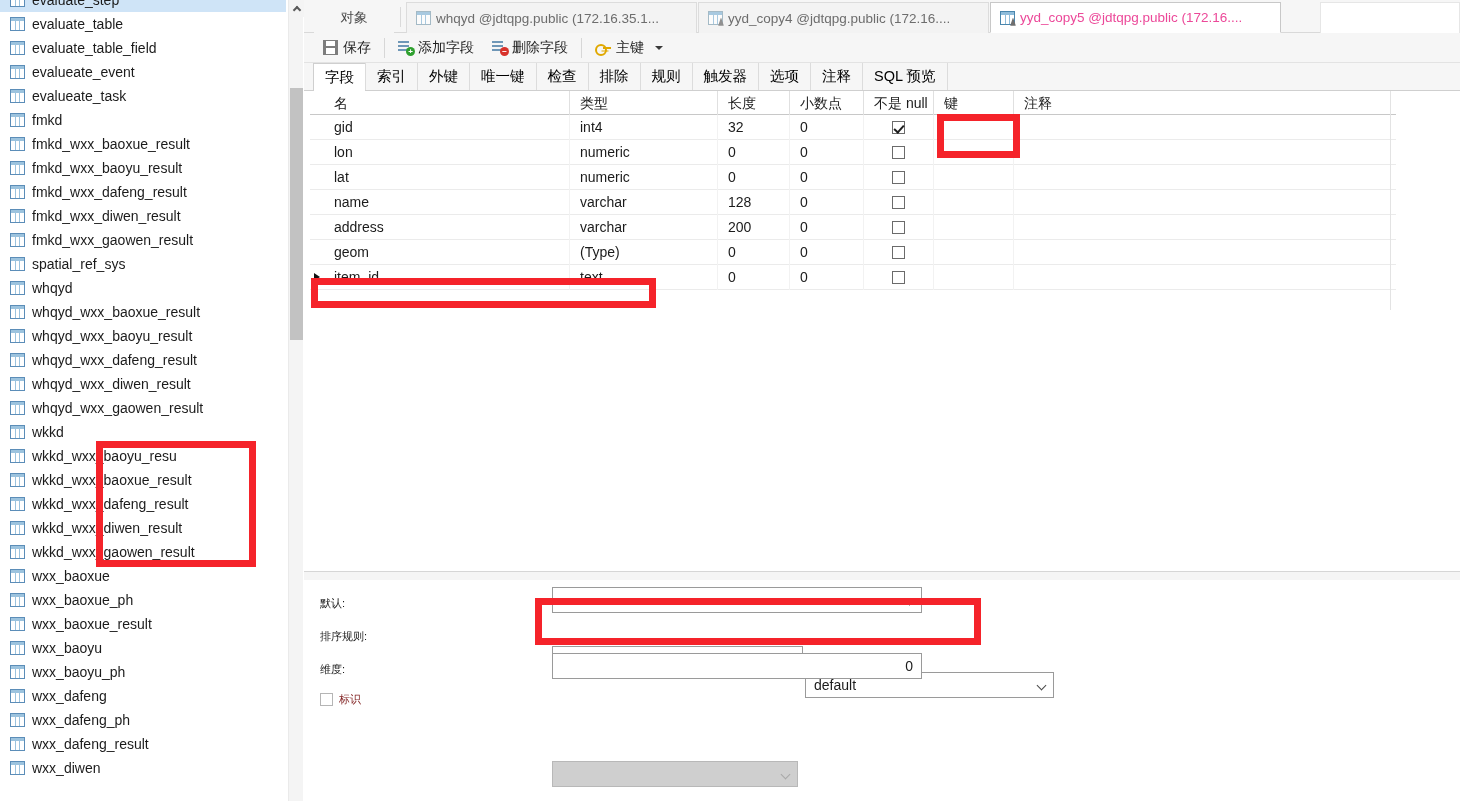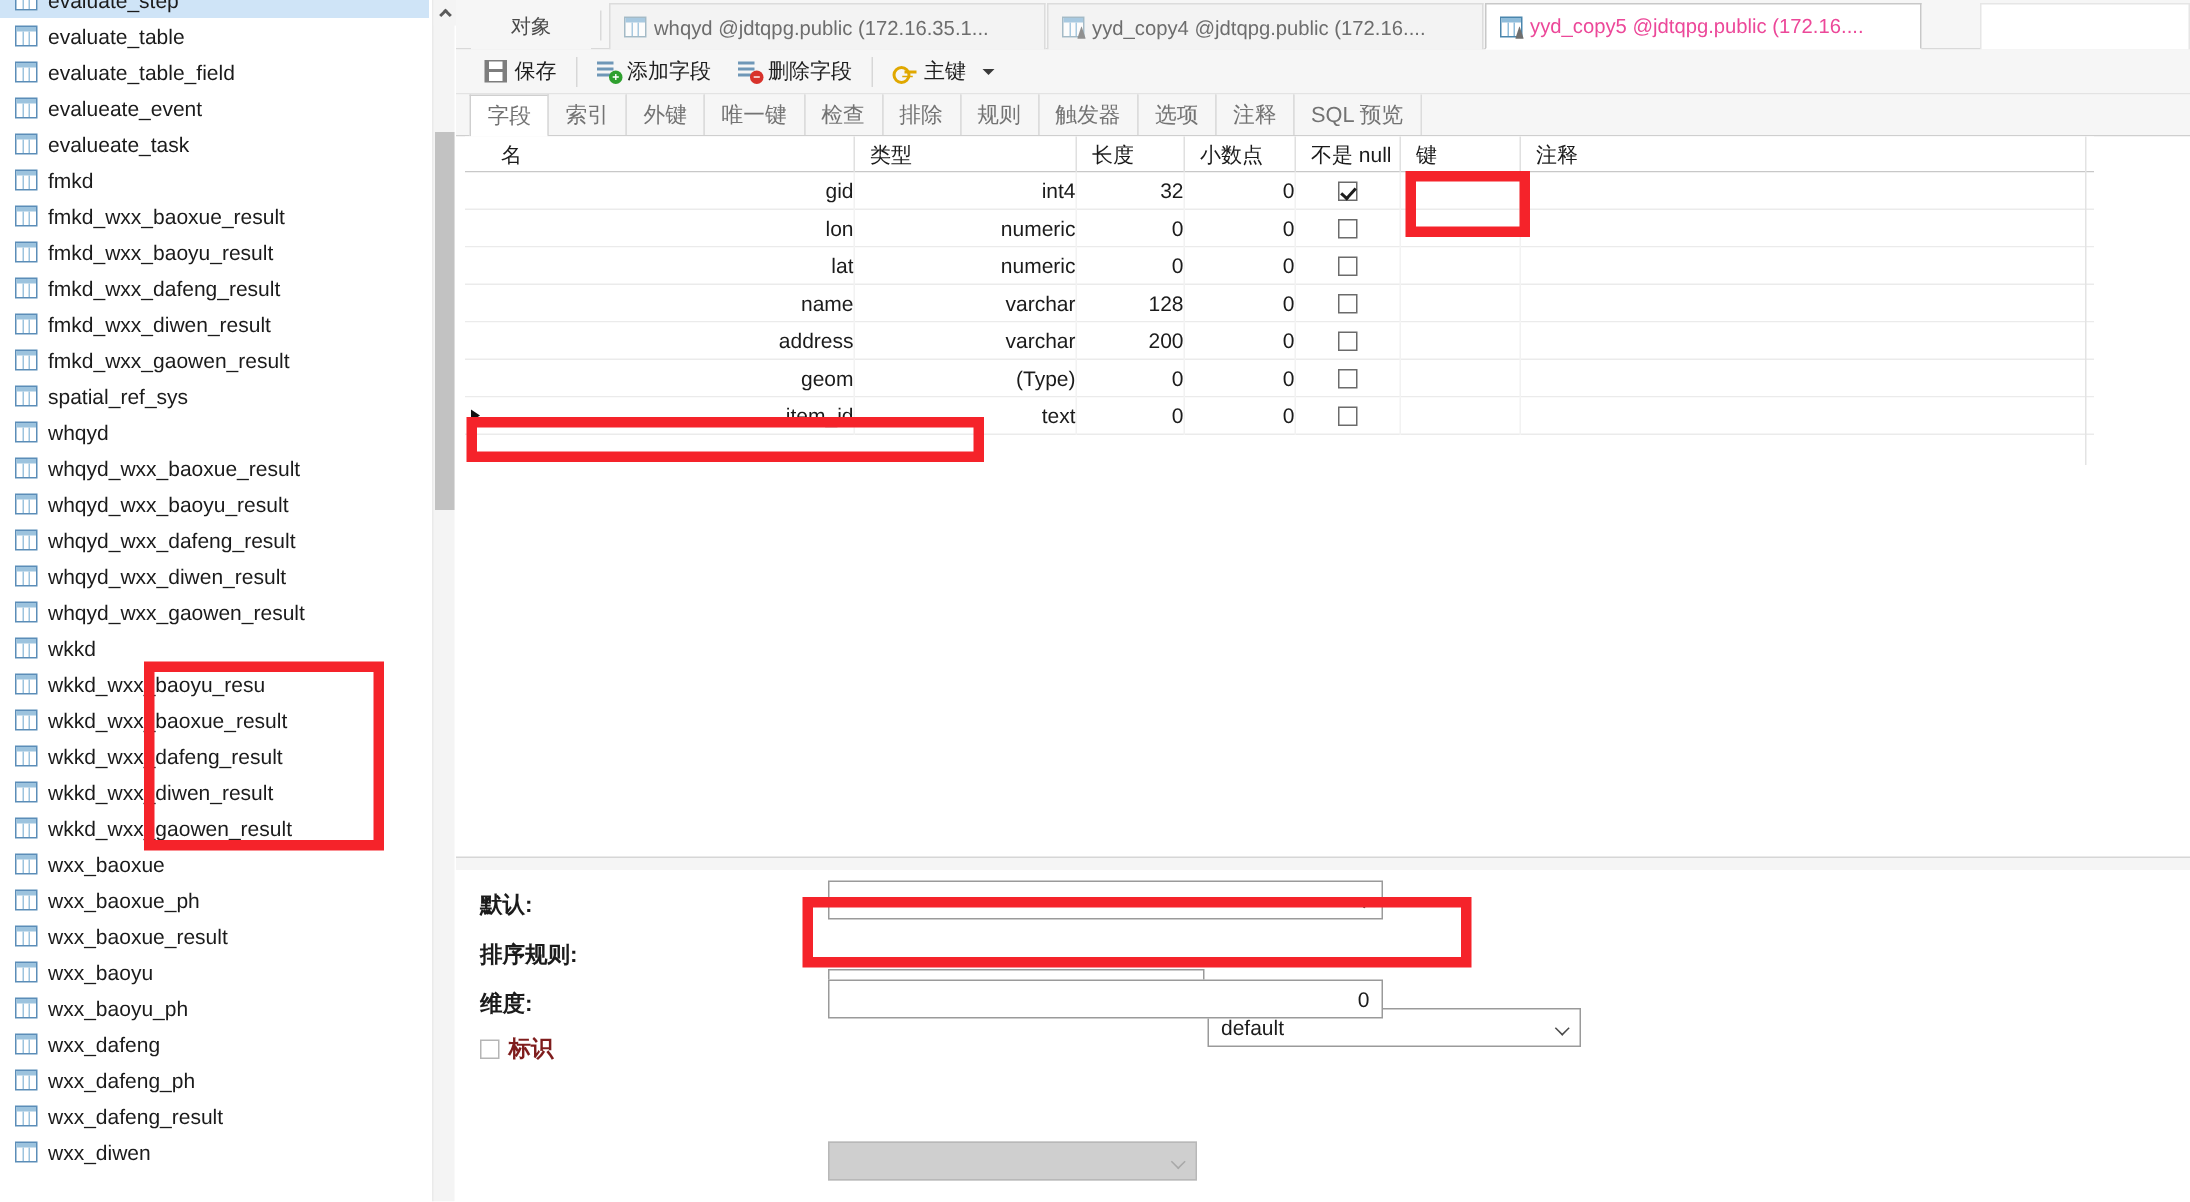--- a/index.html
+++ b/index.html
@@ -157,21 +157,21 @@
   }
 
   
   #subtabs {
     position: relative; height: 28px; width: 1156px;
     background: #f6f6f6; border-bottom: 1px solid #cfcfcf;
     display: flex; align-items: stretch; padding-left: 10px;
   }
   .stab {
     display: flex; align-items: center; padding: 0 11px;
-    font-size: 14.5px; color: #737373; white-space: nowrap;
+    font-size: 14.5px; color: #000000; white-space: nowrap;
     border-left: 1px solid #dcdcdc; border-right: 1px solid #dcdcdc; margin-left: -1px;
   }
   .stab.active {
     background: #ffffff; border-top: 1px solid #cfcfcf;
     border-left: 1px solid #cfcfcf; border-right: 1px solid #cfcfcf;
     margin-bottom: -1px; padding-bottom: 1px; font-weight: normal;
   }
 
   
   #gridwrap { position: relative; width: 1156px; height: 490px; background: #ffffff; }
@@ -181,21 +181,21 @@
     border-bottom: 1px solid #c8c8c8; background: #ffffff;
     font-size: 14px; color: #1b1b1b;
   }
   .grow {
     display: flex; height: 25px; align-items: center;
     border-bottom: 1px solid #ebebeb; background: #ffffff;
     font-size: 14px; color: #1b1b1b;
   }
   .gcell { padding-left: 10px; overflow: hidden; white-space: nowrap; position: relative; }
   .ghead .gcell { border-right: 1px solid #e0e0e0; height: 24px; line-height: 24px; }
-  .grow .gcell { border-right: 1px solid #f2f2f2; height: 25px; line-height: 25px; text-align: right; }
+  .grow .gcell { border-right: 1px solid #f2f2f2; height: 25px; line-height: 25px; }
   .c-mark { width: 14px; padding-left: 0; border-right: none !important; }
   .c-name { width: 246px; }
   .c-type { width: 148px; }
   .c-len  { width: 72px; }
   .c-dec  { width: 74px; }
   .c-null { width: 70px; }
   .c-key  { width: 80px; }
   .c-com  { width: 372px; border-right: none !important; }
   .rowptr {
     width: 0; height: 0; border-top: 4.5px solid transparent; border-bottom: 4.5px solid transparent;
@@ -214,21 +214,21 @@
 
   
   #formpanel {
     position: absolute; left: 0; top: 571px; width: 1156px; height: 230px;
     background: #ffffff; border-top: 1px solid #d6d6d6;
   }
   #formpanel::before {
     content: ""; position: absolute; left: 0; top: 0; width: 1156px; height: 8px; background: #f5f5f5;
   }
   .frow { position: absolute; left: 16px; height: 26px; display: flex; align-items: center; }
-  .flabel { font-size: 15px; color: #1b1b1b; white-space: nowrap; font-weight: bold; }
+  .flabel { font-size: 11px; color: #1b1b1b; white-space: nowrap; }
   .flabel.dim { color: #7f1d1d; }
   .fctl { position: absolute; }
   .sel {
     position: relative; height: 26px; background: #fff; border: 1px solid #9a9a9a;
     display: flex; align-items: center; padding: 0 22px 0 8px;
     font-size: 14px; color: #1b1b1b;
   }
   .sel.disabled { background: #cfcfcf; border-color: #b8b8b8; color: #9a9a9a; }
   .sel .chev {
     position: absolute; right: 8px; top: 9px; width: 7px; height: 7px;

